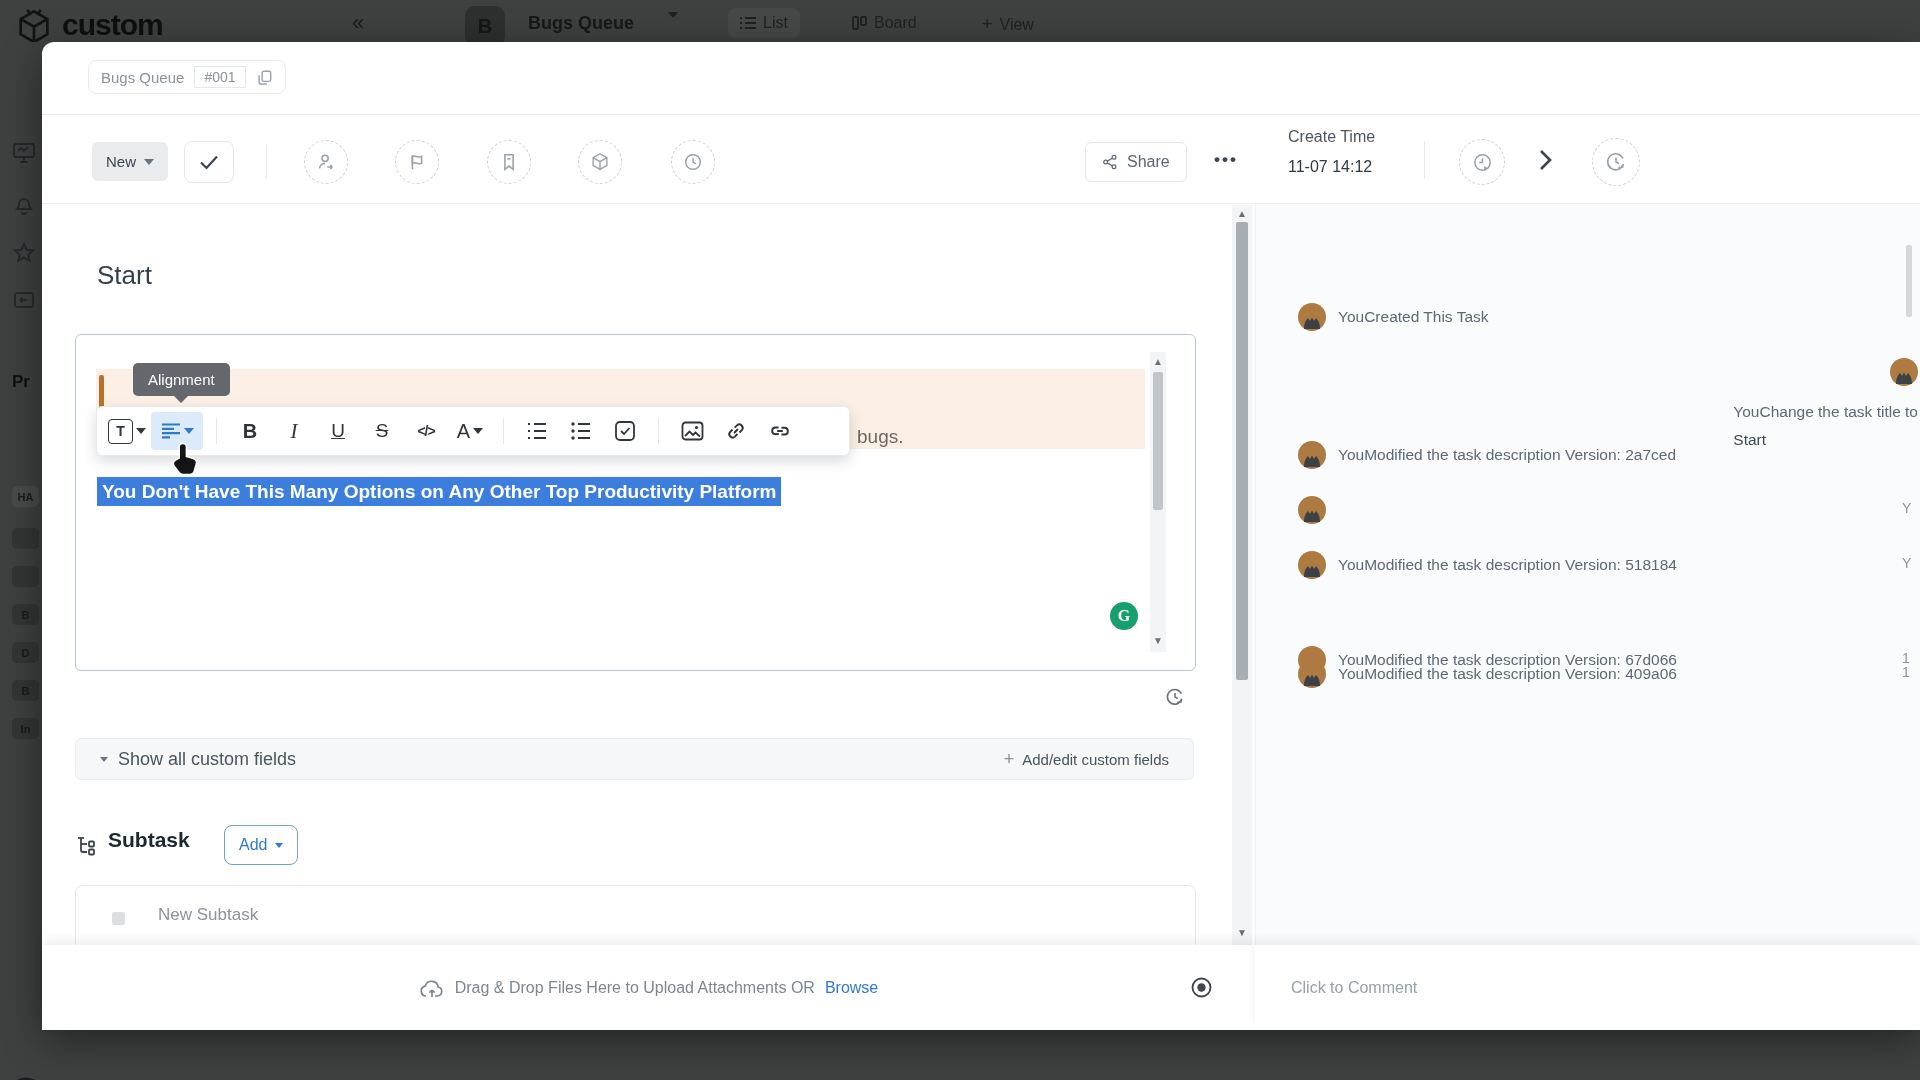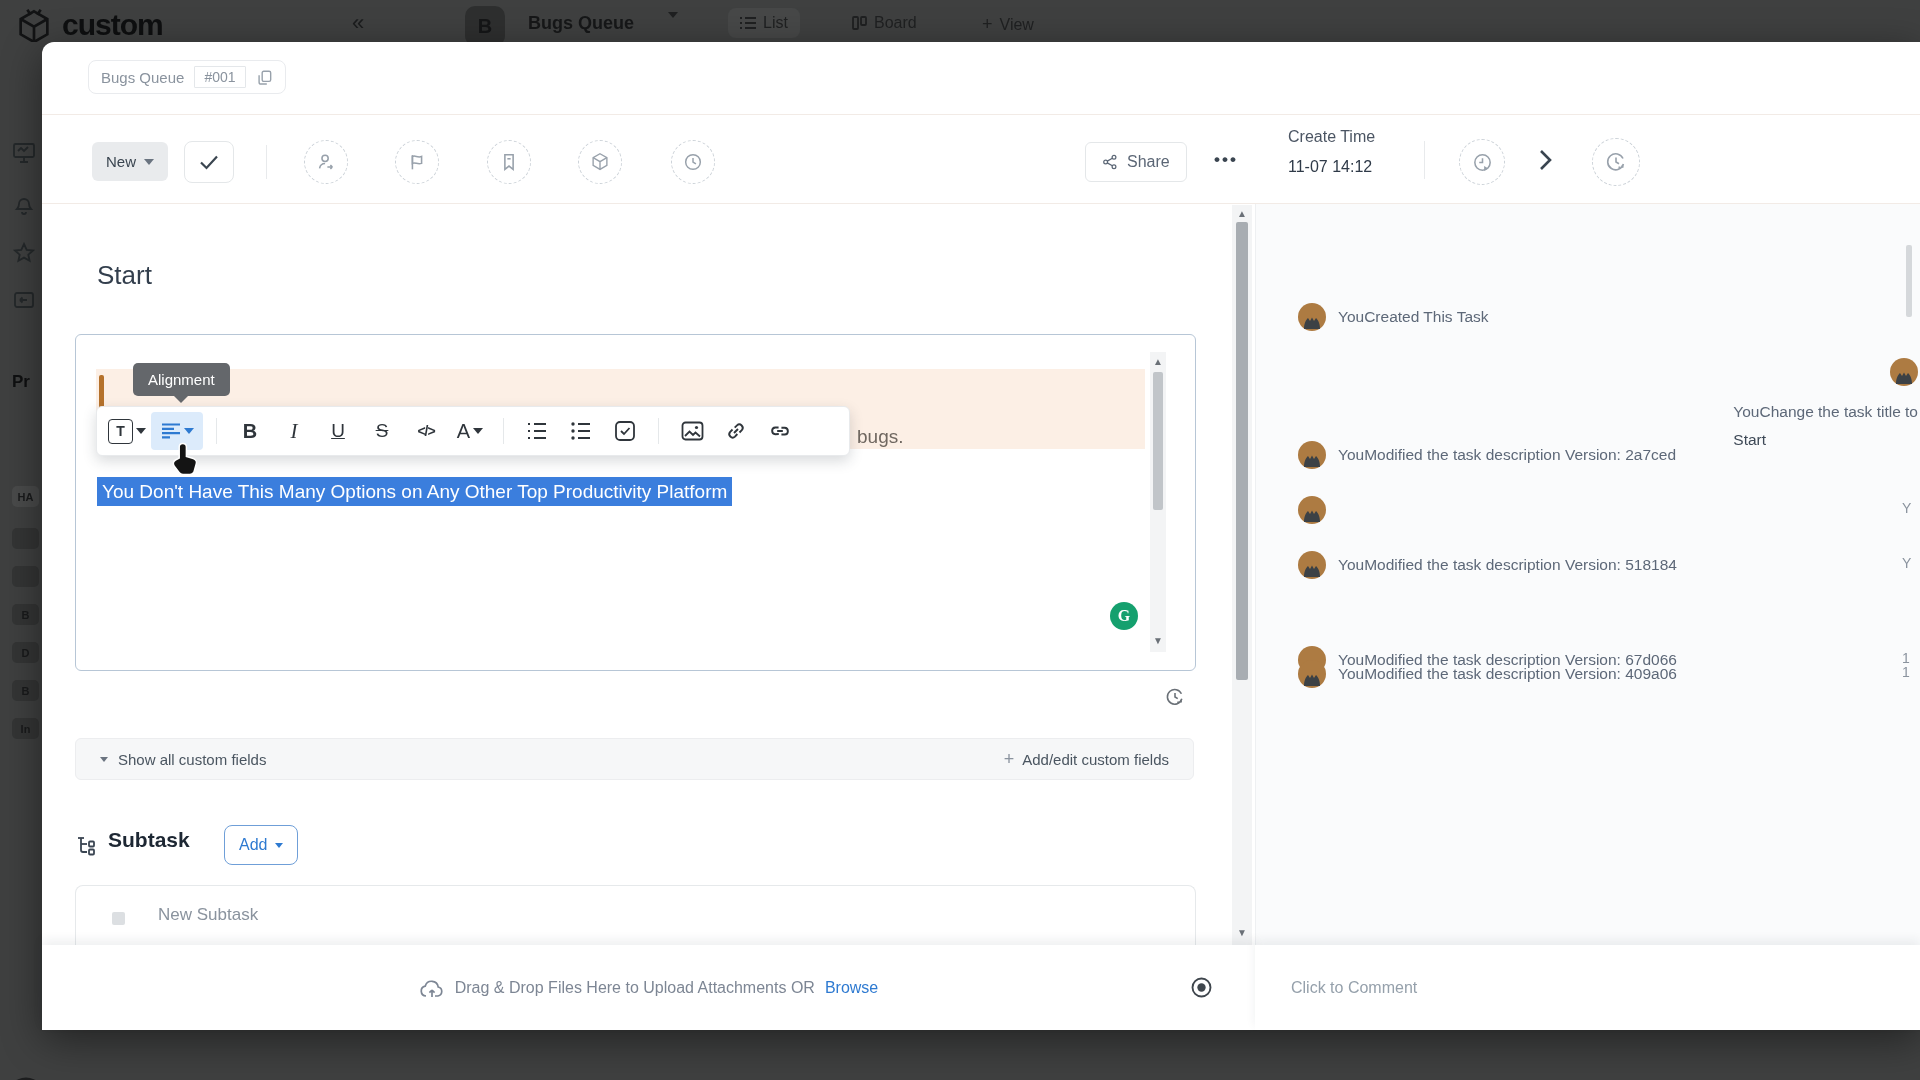--- a/index.html
+++ b/index.html
@@ -34,21 +34,21 @@
   .btn-share{display:flex;align-items:center;gap:9px;border:1px solid #e4e7e9;border-radius:6px;
     height:38px;padding:0 16px;color:#5b6675;font-size:16px;background:#fff;}
   .dots{font-size:17px;letter-spacing:2px;color:#3a4550;font-weight:bold;}
   .meta-label{font-size:16px;color:#4b5563;}
   .meta-value{font-size:16px;color:#2f3a48;}
   .page-title{font-size:26px;font-weight:500;color:#333f4d;}
   .editor-box{border:1px solid #b7c6d6;border-radius:6px;background:#fff;}
   .callout{background:#fcefe5;}
   .callout-bar{background:#b5722c;border-radius:2px;}
   .callout-text{font-size:19px;color:#6f6760;}
-  .sel-line{background:#3b7edd;color:#fff;font-weight:normal;font-size:19px;line-height:29px;
+  .sel-line{background:#3b7edd;color:#fff;font-weight:bold;font-size:19px;line-height:29px;
     padding:0 5px;white-space:nowrap;}
   
   .etoolbar{display:flex;align-items:center;height:50px;background:#fff;border:1px solid #e8eaec;
     border-radius:6px;box-shadow:0 5px 14px rgba(40,50,60,.18);padding:0 10px;gap:4px;z-index:30;width:754px;box-sizing:border-box;}
   .ebtn{min-width:40px;height:38px;display:flex;align-items:center;justify-content:center;
     color:#2f353b;border-radius:4px;gap:3px;}
   .ebtn b{font-size:20px;}
   .esep{width:1px;height:26px;background:#e5e8ea;margin:0 9px;}
   .t-box{width:23px;height:23px;border:1.6px solid #2f353b;border-radius:4px;display:flex;
     align-items:center;justify-content:center;font-size:14px;font-weight:bold;}
@@ -62,21 +62,21 @@
     border-left:7px solid transparent;border-right:7px solid transparent;border-top:7px solid #64676b;}
   .gramm{width:28px;height:28px;border-radius:50%;background:#15a06e;color:#fff;font-weight:bold;
     font-size:16px;display:flex;align-items:center;justify-content:center;font-family:"Liberation Serif",serif;}
   
   .vtrack{background:#f3f4f5;}
   .vthumb{background:#a8adb2;border-radius:2px;}
   .arrow{color:#6a7077;font-size:10px;line-height:10px;}
   
   .cf-bar{background:#f6f7f8;border:1px solid #ecedef;border-radius:6px;display:flex;
     align-items:center;justify-content:space-between;padding:0 24px;box-sizing:border-box;}
-  .cf-left{display:flex;align-items:center;gap:10px;font-size:15px;color:#4a5560;}
+  .cf-left{display:flex;align-items:center;gap:10px;font-size:18px;color:#4a5560;}
   .cf-right{display:flex;align-items:center;gap:8px;font-size:15px;color:#4a5560;}
   .cf-caret{width:0;height:0;border-left:4.5px solid transparent;border-right:4.5px solid transparent;
     border-top:5.5px solid #6b7480;}
   .sub-title{font-size:21px;font-weight:bold;color:#1d2733;}
   .btn-add{display:flex;align-items:center;gap:8px;border:1px solid #6f9fd8;border-radius:8px;
     height:38px;padding:0 14px;color:#2e7ad1;font-size:16px;background:#fff;}
   .caret-add{width:0;height:0;border-left:4.5px solid transparent;border-right:4.5px solid transparent;
     border-top:5.5px solid #2e7ad1;}
   .sub-box{border:1px solid #e6e9eb;border-bottom:none;border-radius:8px 8px 0 0;background:#fff;}
   .sub-square{width:13px;height:13px;background:#dcdfe2;border-radius:2px;}

